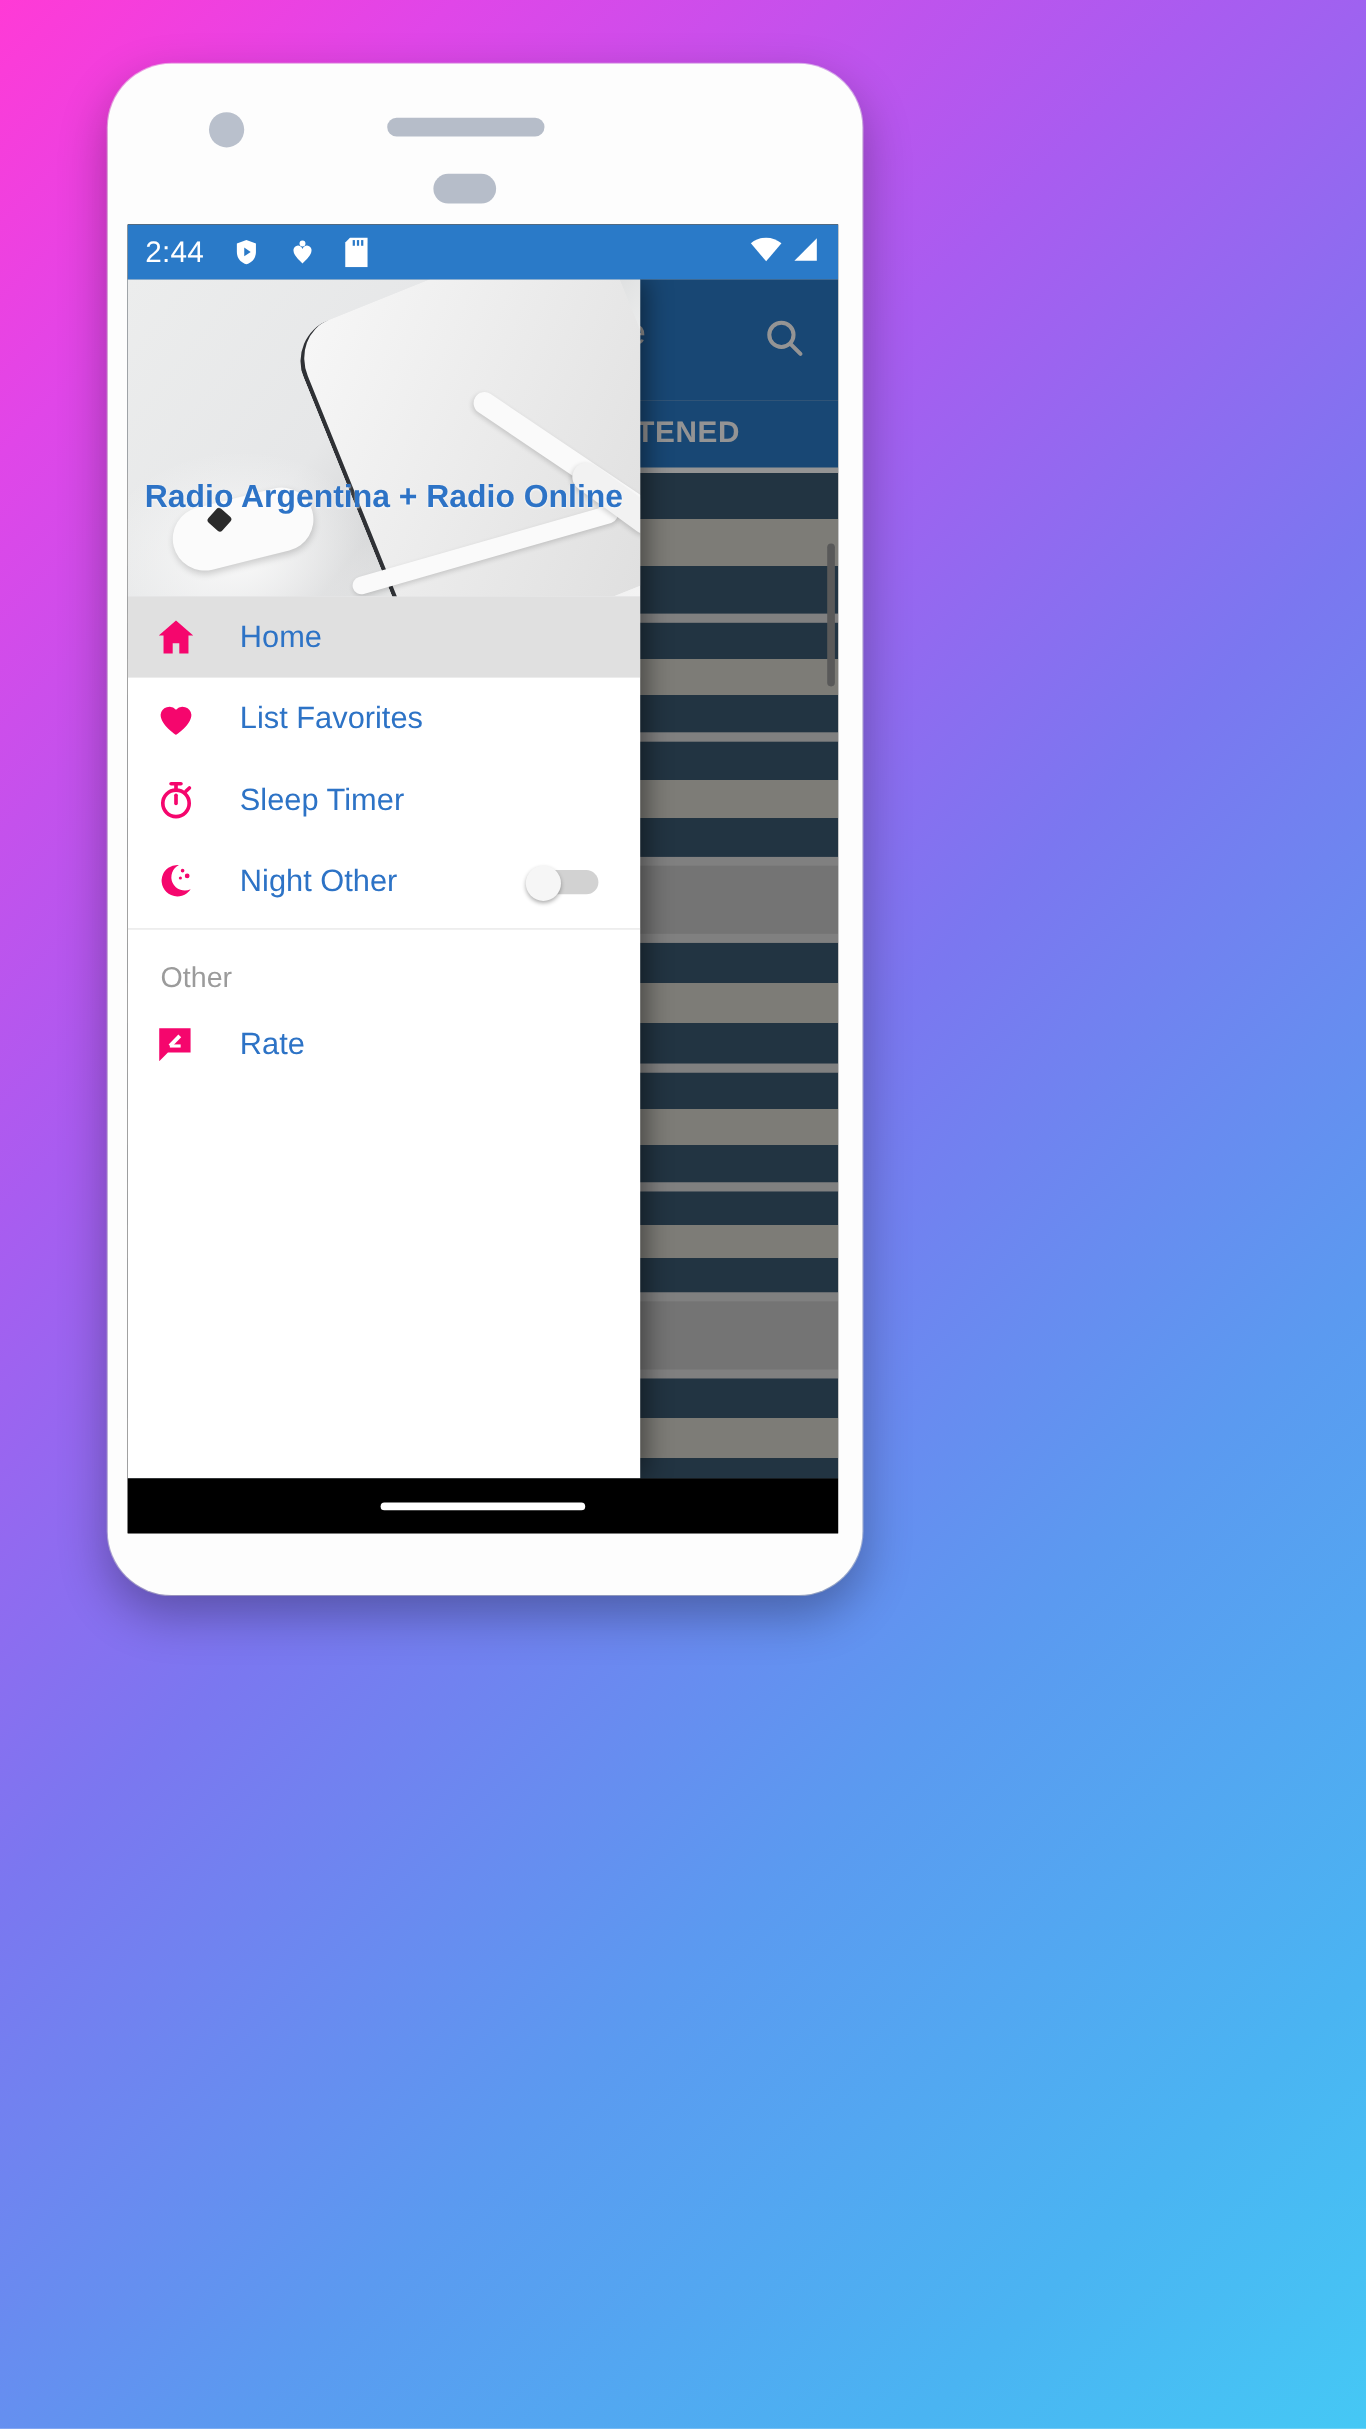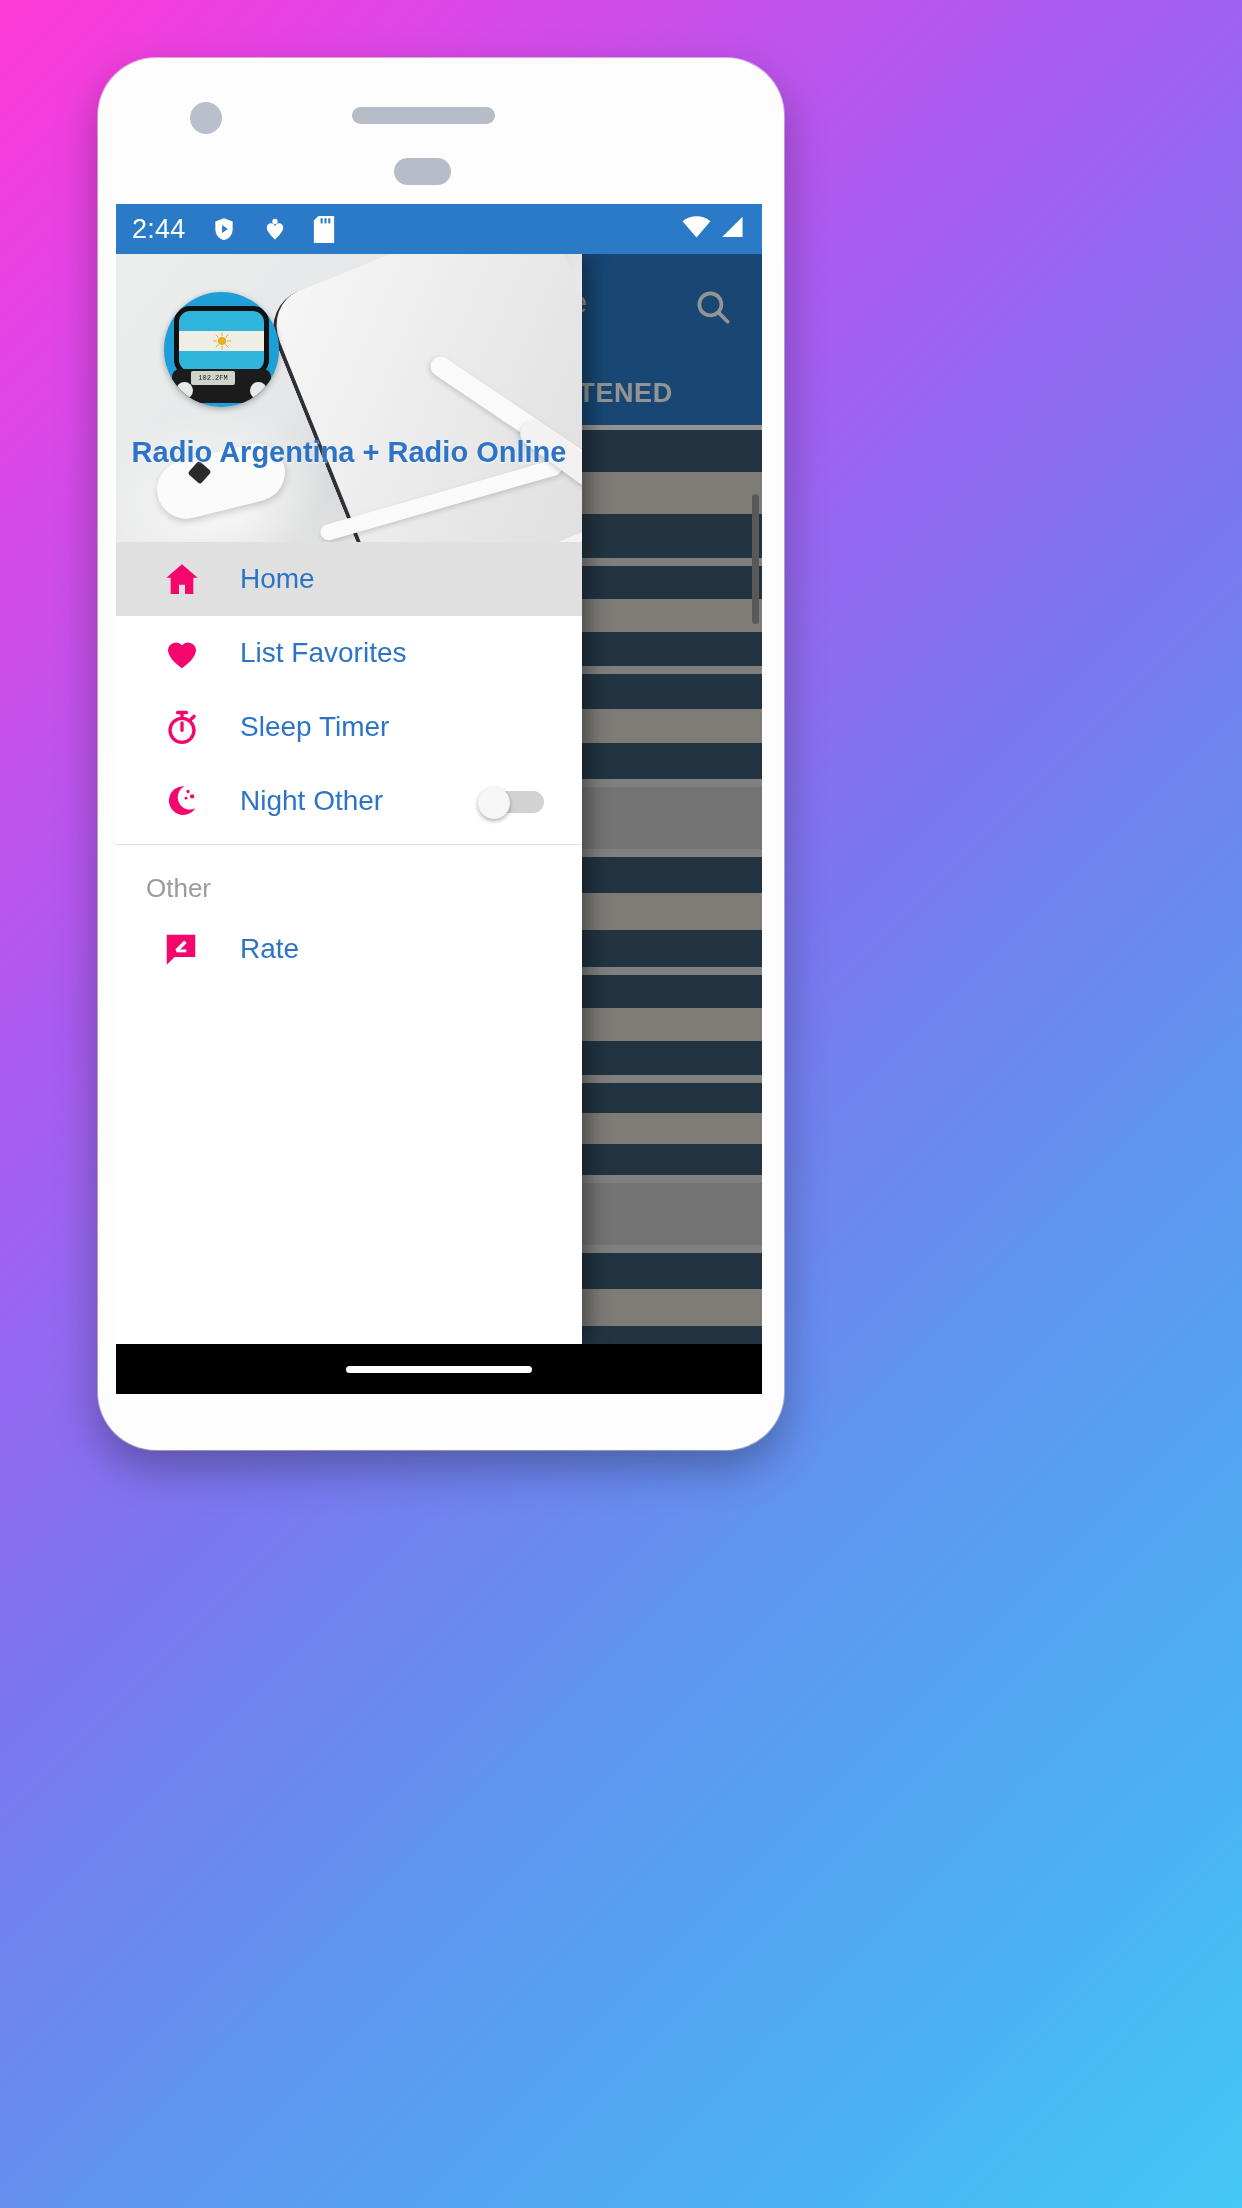--- a/index.html
+++ b/index.html
@@ -103,21 +103,21 @@
   .av-knob { position:absolute; bottom:8px; width:17px; height:17px; border-radius:50%;
              background:#e9e9e9; }
 
   #dtitle { position:absolute; left:0; right:0; top:182px; text-align:center;
             color:#2d73c6; font-size:29px; font-weight:700;
             text-shadow:0 1px 2px rgba(255,255,255,.85); white-space:nowrap; }
   #demail { position:absolute; left:0; right:0; top:228px; text-align:center;
             color:#fa0505; font-size:27px; font-weight:700;
             text-shadow:0 1px 2px rgba(255,255,255,.7); white-space:nowrap; }
 
-  .ditem { height:74px; display:flex; align-items:center; padding-left:46px; }
+  .ditem { height:74px; display:flex; align-items:center; padding-left:24px; }
   .ditem.sel { background:#e0e0e0; }
   .dicon { width:62px; display:flex; align-items:center; }
   .dlabel { color:#2d73c6; font-size:28px; margin-left:16px; }
   #dsep { height:1px; background:#e2e2e2; margin:6px 0; }
   #other-label { color:#9b9b9b; font-size:26px; padding:22px 0 8px 30px; }
 
   #nm-toggle { margin-left:auto; margin-right:34px; position:relative;
                width:70px; height:28px; }
   #nm-track { position:absolute; left:8px; top:4px; width:58px; height:22px;
               border-radius:11px; background:#d2d2d2; }
@@ -235,41 +235,20 @@
 
       <div id="dheader">
         <div id="photo-bg"></div>
         <div id="dev-edge"></div>
         <div class="cable" style="left:200px;top:238px;width:250px;height:16px;transform:rotate(-16deg);"></div>
         <div class="cable" style="left:300px;top:150px;width:190px;height:20px;transform:rotate(34deg);"></div>
         <div class="cable" style="left:398px;top:186px;width:92px;height:26px;transform:rotate(36deg);background:#f2f2f2;"></div>
         <div id="bud1"></div>
         <div id="bud1-dot"></div>
 
-        <div id="avatar">
-          <div id="av-flag">
-            <svg width="20" height="20" viewBox="0 0 24 24" style="position:absolute;left:50%;top:50%;transform:translate(-50%,-50%);">
-              <circle cx="12" cy="12" r="4.3" fill="#f2b01e" stroke="#c98f12" stroke-width=".8"></circle>
-              <g stroke="#e0a419" stroke-width="1.1">
-                <line x1="12" y1="1.5" x2="12" y2="6"></line>
-                  <line x1="12" y1="18" x2="12" y2="22.5"></line>
-                <line x1="1.5" y1="12" x2="6" y2="12"></line>
-                  <line x1="18" y1="12" x2="22.5" y2="12"></line>
-                <line x1="4.5" y1="4.5" x2="8" y2="8"></line>
-                  <line x1="16" y1="16" x2="19.5" y2="19.5"></line>
-                <line x1="19.5" y1="4.5" x2="16" y2="8"></line>
-                  <line x1="8" y1="16" x2="4.5" y2="19.5"></line>
-              </g>
-            </svg>
-          </div>
-          <div id="av-body"></div>
-          <div id="av-screen">102.2FM</div>
-          <div class="av-knob" style="left:12px;"></div>
-          <div class="av-knob" style="right:12px;"></div>
-        </div>
 
         <div id="dtitle">Radio Argentina + Radio Online</div>
       </div>
 
       <div class="ditem sel">
         <span class="dicon">
           <svg width="40" height="40" viewBox="0 0 24 24" fill="#f5066d">
             <path d="M12 3.1 2.6 11.2h2.6V21h5.0v-5.6h3.6V21h5.0v-9.8h2.6z"></path>
           </svg>
         </span>

